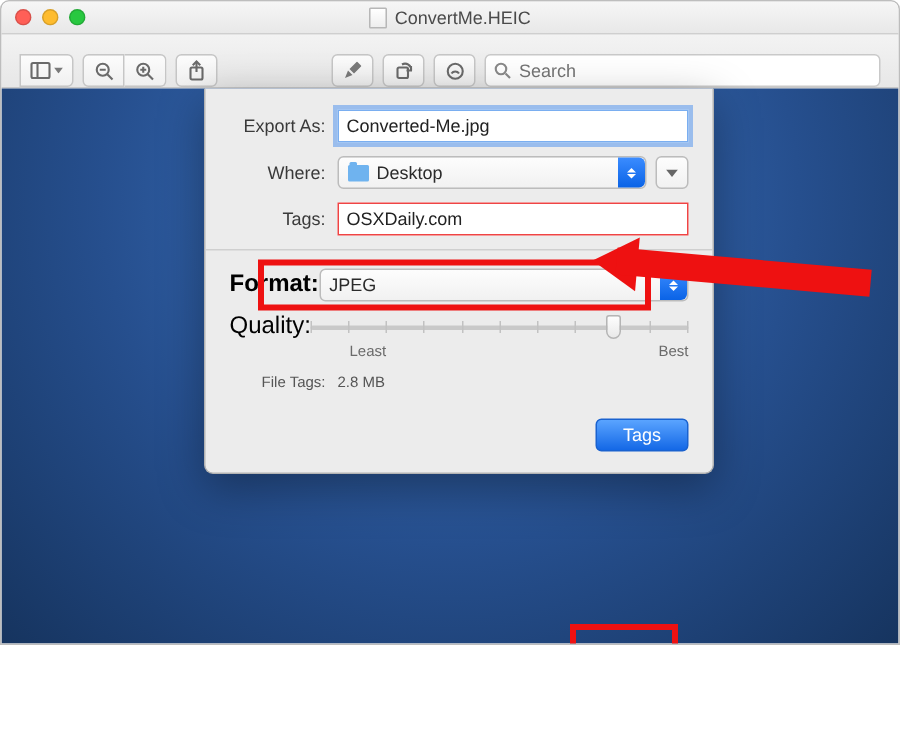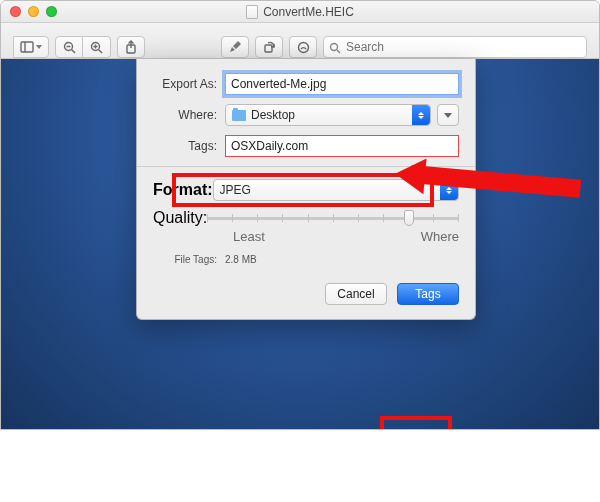--- a/index.html
+++ b/index.html
@@ -54,21 +54,21 @@
 .hl.format { left: 19px; top: -6px; width: 262px; height: 34px; }
 .hl.save { left: 227px; top: 237px; width: 72px; height: 38px; }
 
 .quality-row { display: flex; align-items: center; margin-bottom: 2px; }
 .slider-wrap { flex: 1; position: relative; height: 16px; }
 .track { position: absolute; left: 0; right: 0; top: 7px; height: 3px; background: #c9c9c9; border-radius: 2px; }
 .ticks { position: absolute; left: 0; right: 0; top: 4px; display: flex; justify-content: space-between; }
 .ticks span { width: 1px; height: 8px; background: #c2c2c2; }
 .thumb { position: absolute; top: 0; width: 10px; height: 16px; background: linear-gradient(#fdfdfd,#e9e9e9); border: 1px solid #b5b5b5; border-radius: 2px 2px 5px 5px; }
 
-.slider-labels { display: flex; justify-content: space-between; font-size: 13px; color: #6a6a6a; padding-left: 80px; margin-bottom: 10px; }
+.slider-labels { display: flex; justify-content: space-between; font-size: 10px; color: #6a6a6a; padding-left: 80px; margin-bottom: 10px; }
 
 .fs-row { display: flex; align-items: center; font-size: 10px; color: #555; margin-bottom: 18px; }
 .fs-row .label2 { width: 72px; text-align: right; padding-right: 8px; }
 
 .actions { display: flex; justify-content: flex-end; gap: 10px; }
 .btn { height: 22px; min-width: 62px; border-radius: 4px; font-size: 12px; display: flex; align-items: center; justify-content: center; border: 1px solid #bcbcbc; background: linear-gradient(#fdfdfd,#f0f0f0); color: #222; }
 .btn.primary { background: linear-gradient(#5aa4ff,#1468e6); border-color: #1a62cf; color: #fff; font-weight: 500; }
 
 .arrow { position: absolute; pointer-events: none; }
 .arrow.body { left: 410px; top: 106px; width: 170px; height: 18px; background: #e11; transform: rotate(5deg); transform-origin: left center; }
@@ -220,32 +220,29 @@
                 <span></span>
                 <span></span>
                 <span></span>
                 <span></span>
               </div>
             <div class="thumb" id="q-thumb" style="left: calc(80% - 5px);"></div>
           </div>
         </div>
         <div class="slider-labels">
           <span>Least</span>
-          <span>Where</span>
+          <span>Best</span>
         </div>
 
         <div class="fs-row">
           <div class="label2">File Tags:</div>
           <div>2.8 MB</div>
         </div>
 
         <div class="actions">
-          <div class="btn">
-              <span>Cancel</span>
-            </div>
           <div class="btn primary">
               <span>Tags</span>
             </div>
         </div>
 
         <div class="hl save"></div>
       </div>
 
     </div>
 

